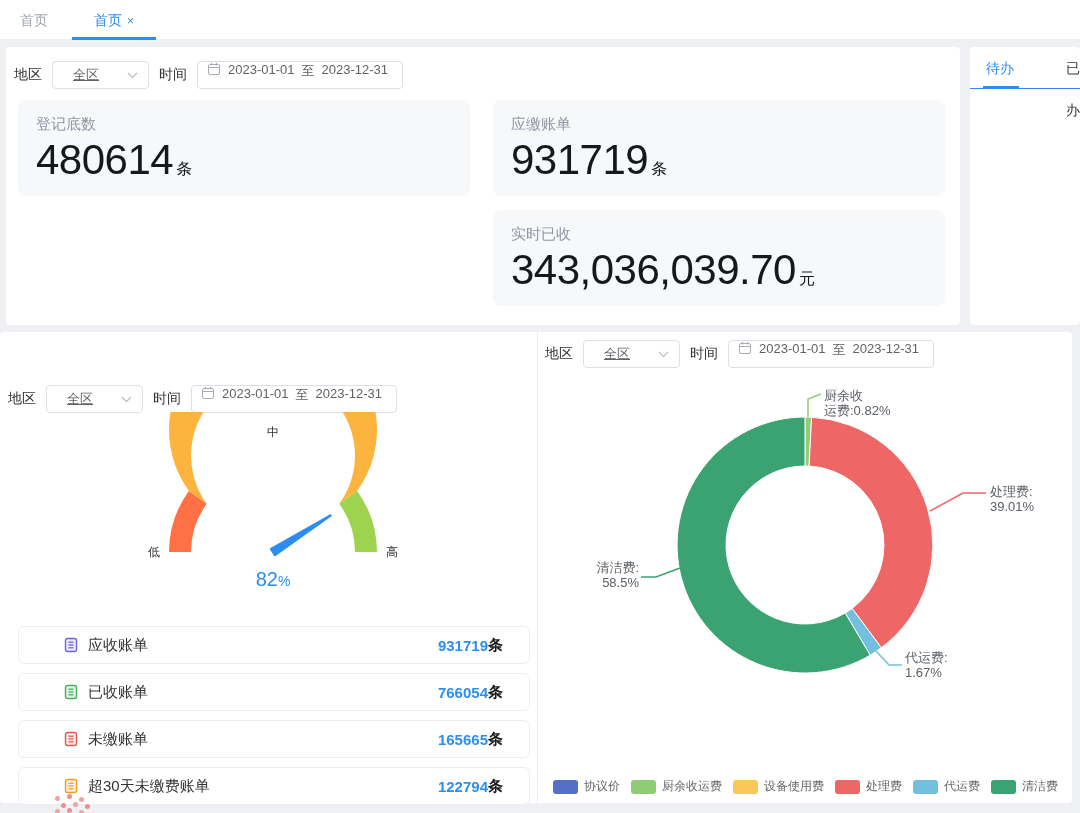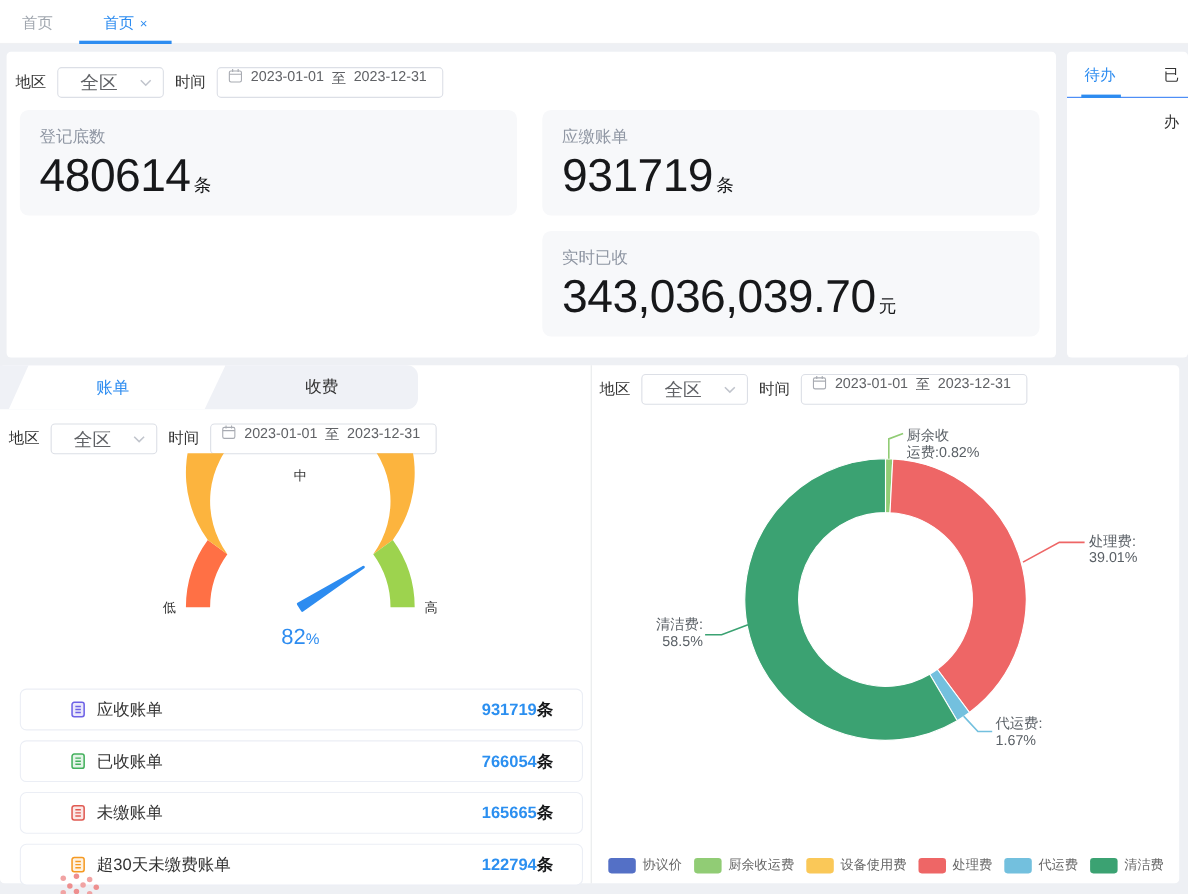--- a/index.html
+++ b/index.html
@@ -9,21 +9,21 @@
   
   .tabbar { position:absolute; left:0; top:0; width:1080px; height:40px; background:#fff; border-bottom:1px solid #f0f1f3; }
   .wtab-inactive { position:absolute; left:20px; top:0; height:40px; line-height:40px; font-size:14px; color:#a0a6ae; cursor:pointer; }
   .wtab-active { position:absolute; left:72px; top:0; height:40px; line-height:40px; width:84px; text-align:center; font-size:14px; color:#2d8cf0; cursor:pointer; }
   .wtab-active .underline { position:absolute; left:0; bottom:0; width:84px; height:3px; background:#2d8cf0; }
   .wtab-close { font-size:12px; margin-left:5px; color:#2d8cf0; }
 
   
   .filter-row { position:absolute; display:flex; align-items:center; gap:10px; font-size:14px; color:#333; height:28px; }
   .select { width:97px; height:28px; background:#fff; border:1px solid #dcdfe6; border-radius:4px; display:flex; align-items:center; justify-content:space-between; padding:0 10px 0 20px; cursor:pointer; }
-  .select .val { font-size:17px; color:#606266; }
+  .select .val { font-size:13px; color:#606266;text-decoration:underline; }
   .date-input { width:206px; height:28px; background:#fff; border:1px solid #dcdfe6; border-radius:4px; display:flex; align-items:flex-start; gap:7px; padding:0 9px; cursor:text; }
   .date-input span { font-size:13px; color:#606266; }
 
   
   .main-card { position:absolute; left:6px; top:47px; width:954px; height:278px; background:#fff; border-radius:4px; }
   .stat-card { position:absolute; width:452px; height:96px; background:#f7f8fa; border-radius:8px; padding:15px 18px; }
   .stat-title { font-size:15px; color:#8f96a3; }
   .stat-value { font-size:42px; color:#17181a; letter-spacing:-0.5px; margin-top:4px; line-height:1.05; }
   .stat-unit { font-size:16px; color:#17181a; margin-left:3px; letter-spacing:0; }
 
@@ -119,31 +119,27 @@
     <div class="stat-value"><span>343,036,039.70</span><span class="stat-unit">元</span></div>
   </div>
 </div>
 
 <div class="todo-card">
   <div class="todo-tabs">
     <div class="todo-tab active" style="left:16px;">
       <span>待办</span>
       <span class="underline"></span>
     </div>
-    <div class="todo-tab plain" style="left:88px;">已办</div>
+    <div class="todo-tab plain" style="left:88px;text-align:right;">已办</div>
   </div>
 </div>
 
 <div class="bottom-card">
 
   <div class="left-pane">
-    <div class="tab-strip">
-      <div class="strip-tab-active">账单</div>
-      <div class="strip-tab-inactive">收费</div>
-    </div>
 
     <div class="filter-row" style="left:8px; top:53px;">
       <span>地区</span>
       <div class="select">
         <span class="val">全区</span>
         <svg width="11" height="7" viewBox="0 0 11 7">
             <polyline points="1,1 5.5,5.5 10,1" fill="none" stroke="#c0c4cc" stroke-width="1.4"></polyline>
           </svg>
       </div>
       <span>时间</span>

